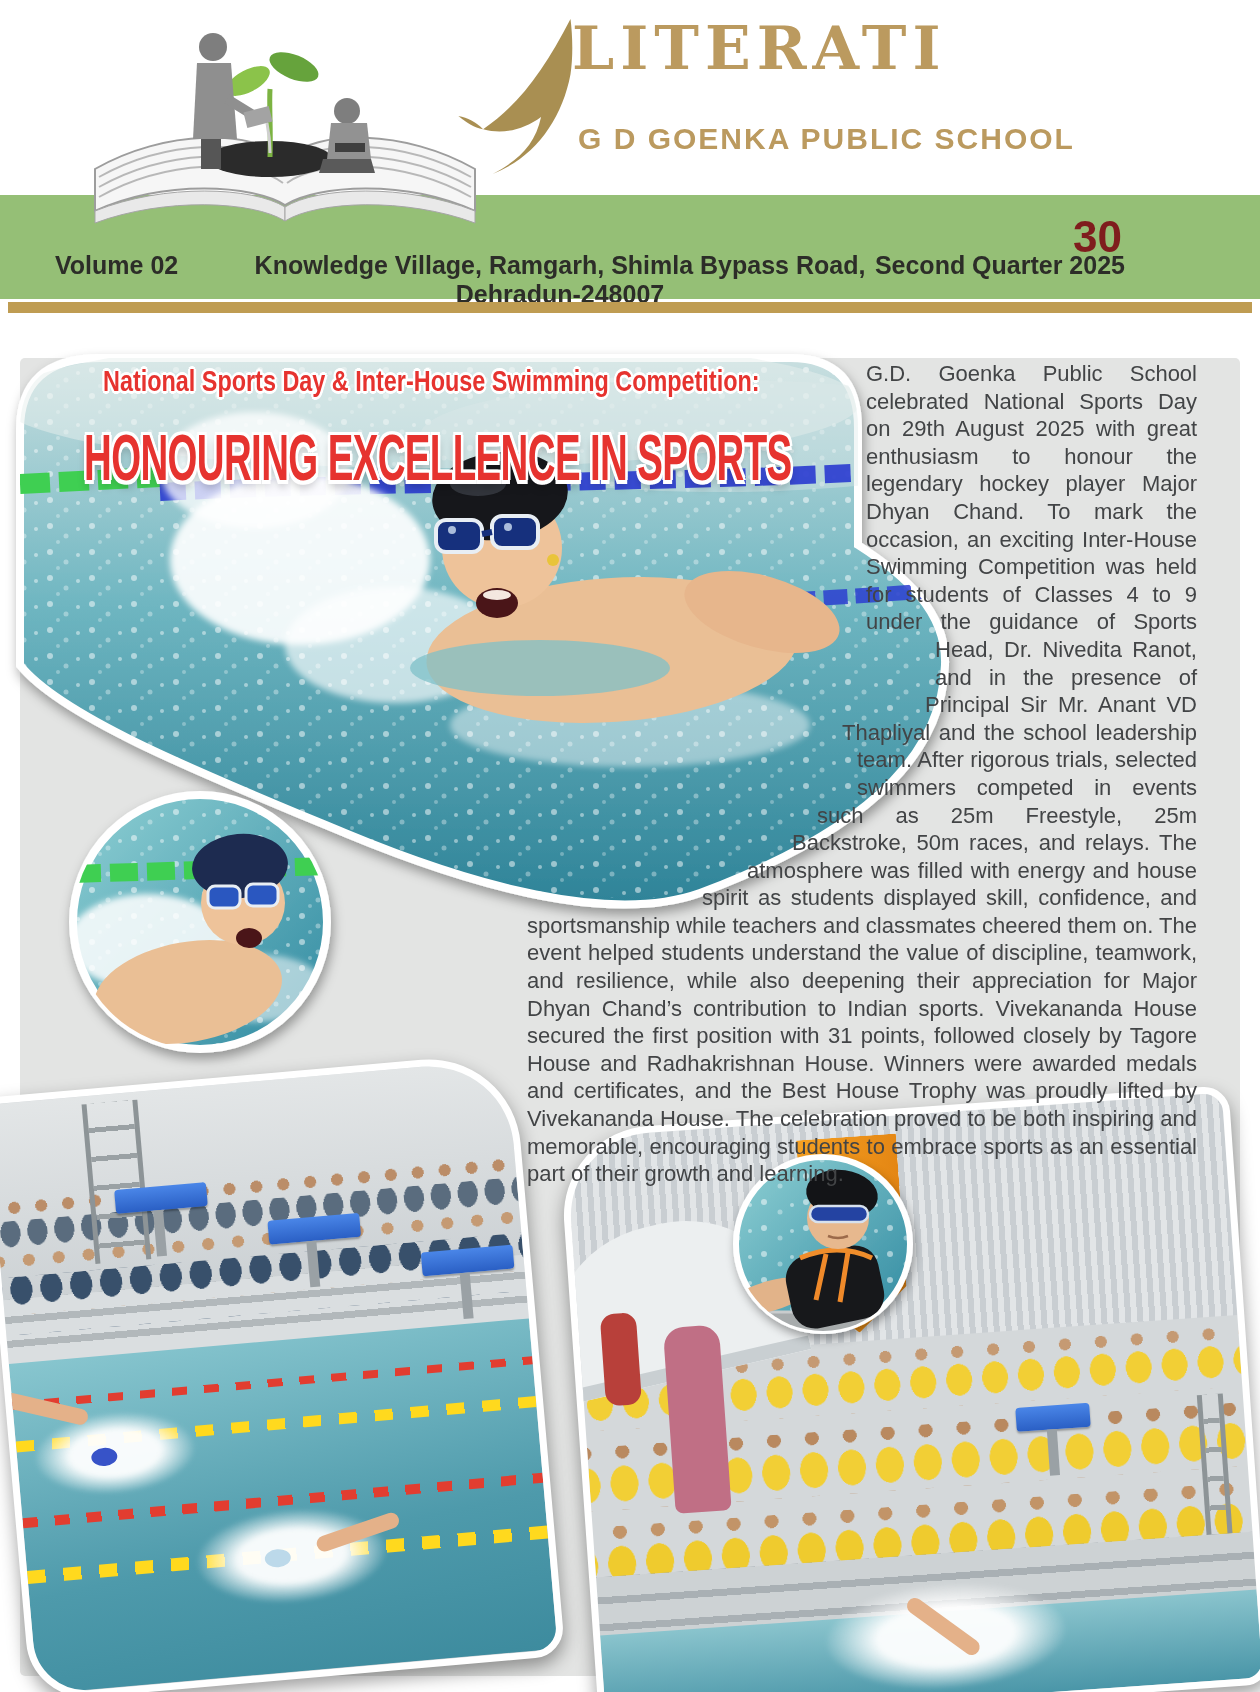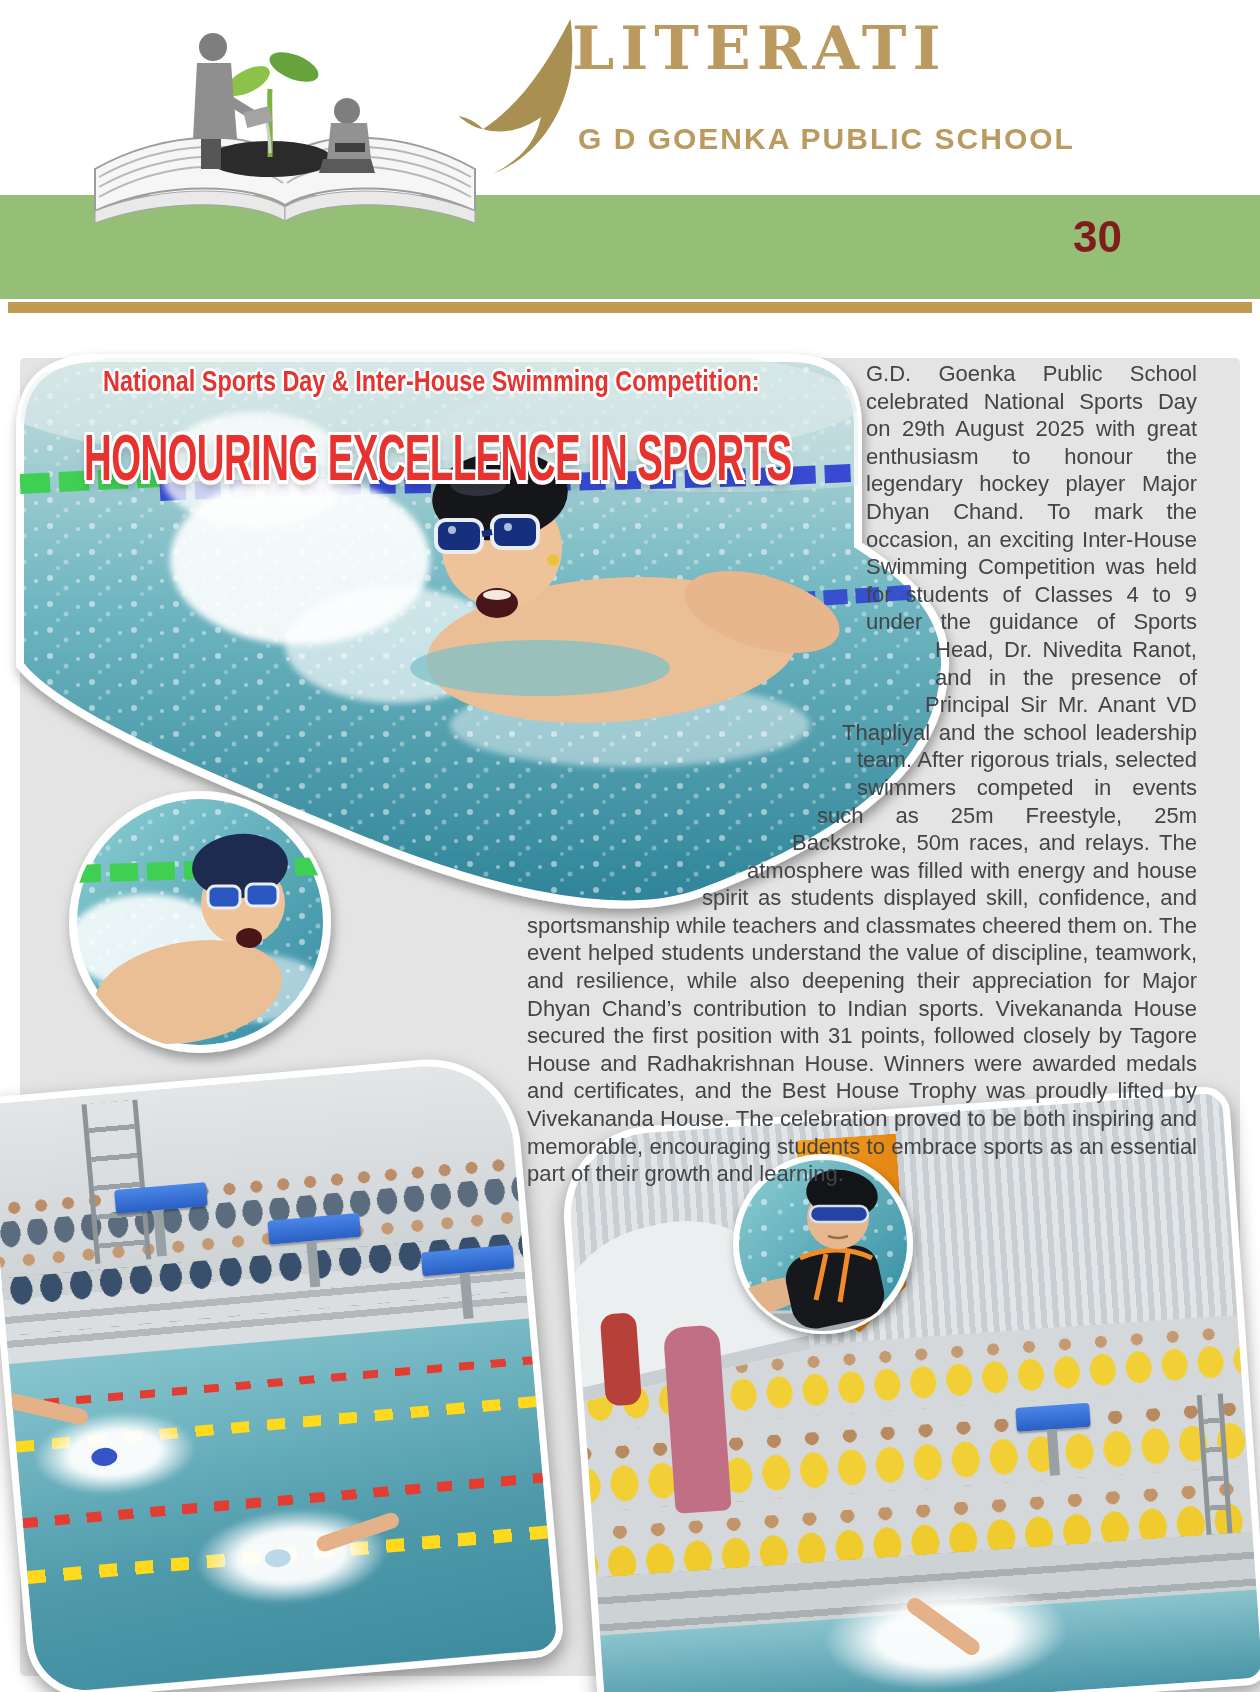--- a/index.html
+++ b/index.html
@@ -153,20 +153,25 @@
   <svg class="swoosh" viewBox="0 0 160 170">
     <path d="M150,4 C122,58 96,94 58,120 C80,126 101,120 119,107 C113,136 95,153 68,167 C112,150 141,110 150,62 C153,42 152,20 150,4 Z" fill="#a98f52"></path>
     <path d="M58,120 C50,112 42,108 32,106 C42,114 48,118 58,120 Z" fill="#a98f52"></path>
   </svg>
 
   <div class="masthead-title">LITERATI</div>
   <div class="school-name">G D GOENKA PUBLIC SCHOOL</div>
 
   <div class="green-band"></div>
   <div class="page-number">30</div>
+  <div class="issue-row">
+    <span class="issue-volume">Volume 02</span>
+    <span class="issue-address">Knowledge Village, Ramgarh, Shimla Bypass Road, Dehradun-248007</span>
+    <span class="issue-quarter">Second Quarter 2025</span>
+  </div>
   <div class="gold-bar"></div>
 
   <div class="panel"></div>
 
   <svg class="collage svg-lower" viewBox="0 0 1260 1692">
     <defs>
       <linearGradient id="wgrad" x1="0" y1="0" x2="0" y2="1">
         <stop offset="0" stop-color="#c9dfe0"></stop>
           <stop offset="0.45" stop-color="#6fb6c1"></stop>
           <stop offset="1" stop-color="#2e8398"></stop>

